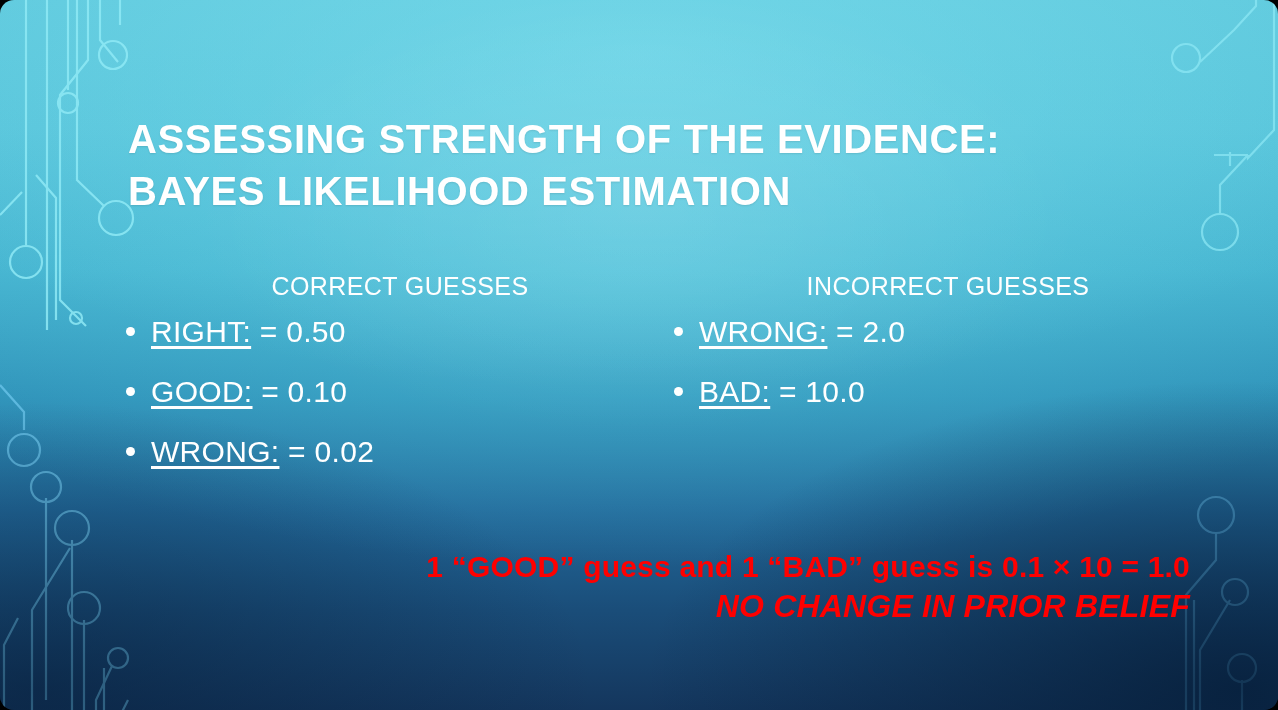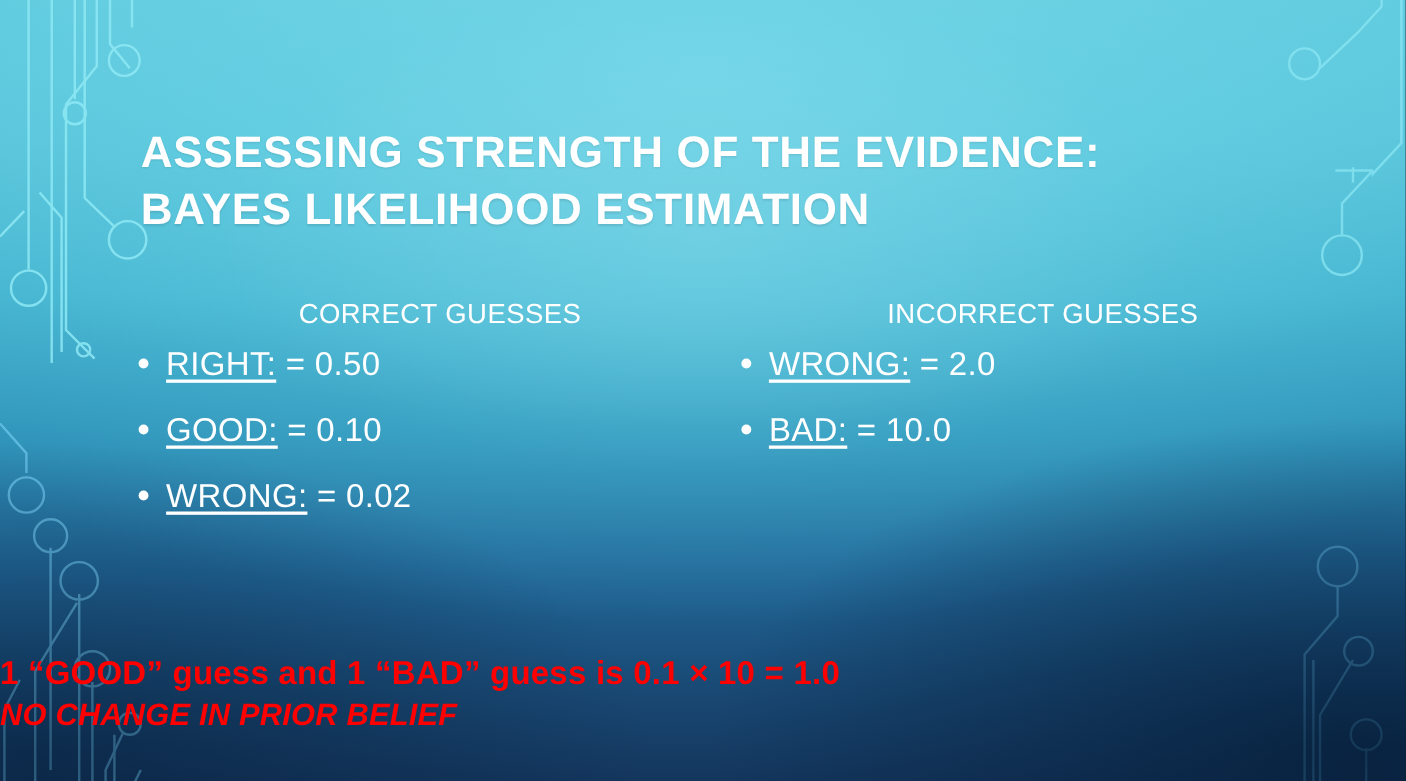--- a/index.html
+++ b/index.html
@@ -17,20 +17,21 @@
       radial-gradient(120% 85% at 50% 8%, rgba(130, 225, 240, 0.55) 0%, rgba(130, 225, 240, 0.0) 55%),
       radial-gradient(90% 60% at 50% 38%, rgba(86, 200, 222, 0.55) 0%, rgba(86, 200, 222, 0) 70%),
       linear-gradient(180deg,
         #5ec9dd 0%,
         #57c4da 18%,
         #46b4d0 38%,
         #2f92b9 56%,
         #22699a 72%,
         #1a4d79 86%,
         #14365d 100%);
+    border-radius: 14px;
   }
   
   .vignette {
     position: absolute;
     inset: 0;
     pointer-events: none;
     background:
       radial-gradient(58% 52% at 50% 30%, rgba(255,255,255,0.10) 0%, rgba(255,255,255,0) 60%),
       radial-gradient(75% 70% at 97% 97%, rgba(5,28,55,0.80) 0%, rgba(5,28,55,0) 62%),
       radial-gradient(70% 65% at 3% 97%, rgba(5,28,55,0.55) 0%, rgba(5,28,55,0) 62%);
@@ -107,34 +108,33 @@
   .item-text .term {
     text-decoration: underline;
     text-underline-offset: 4px;
   }
 
   .conclusion {
     position: absolute;
     left: 0;
     top: 548px;
     width: 1190px;
-    text-align: left;
+    text-align: right;
     color: #ff0000;
-    margin-top: 46px;
   }
   .conclusion .l1 {
     display: block;
     font-size: 30px;
     font-weight: 700;
     letter-spacing: 0.2px;
     line-height: 1.25;
   }
   .conclusion .l2 {
     display: block;
-    font-size: 28px;
+    font-size: 32px;
     font-weight: 700;
     font-style: italic;
     letter-spacing: 0.2px;
     line-height: 1.3;
     text-transform: uppercase;
   }
 </style>
 </head>
 <body>
 

